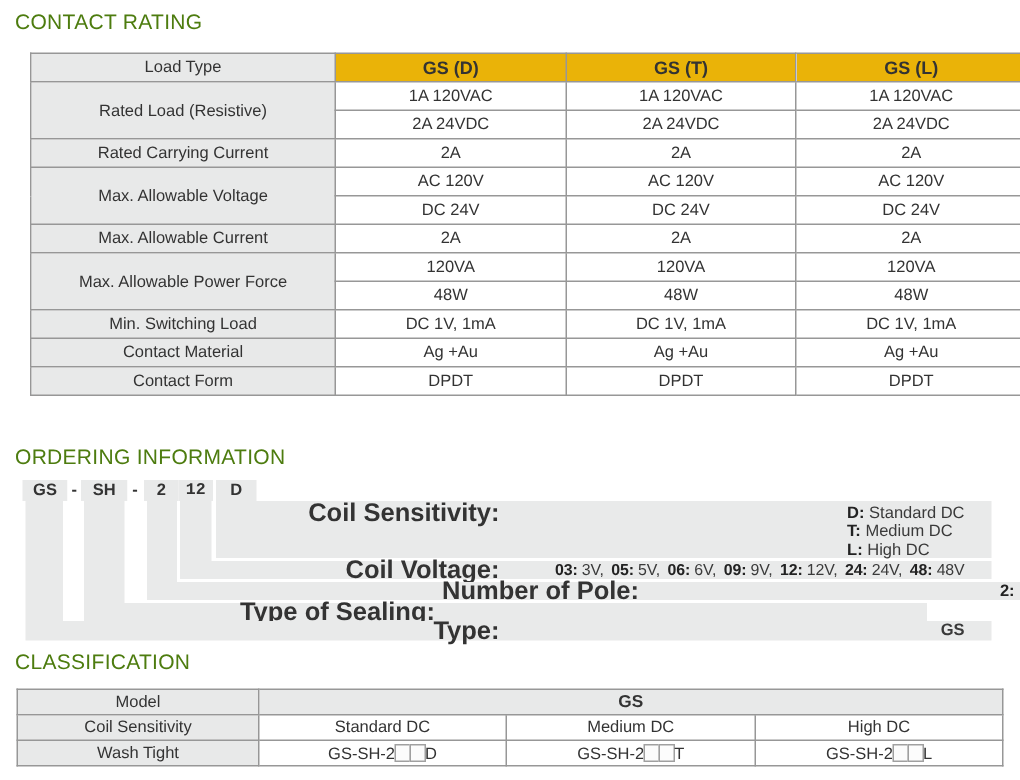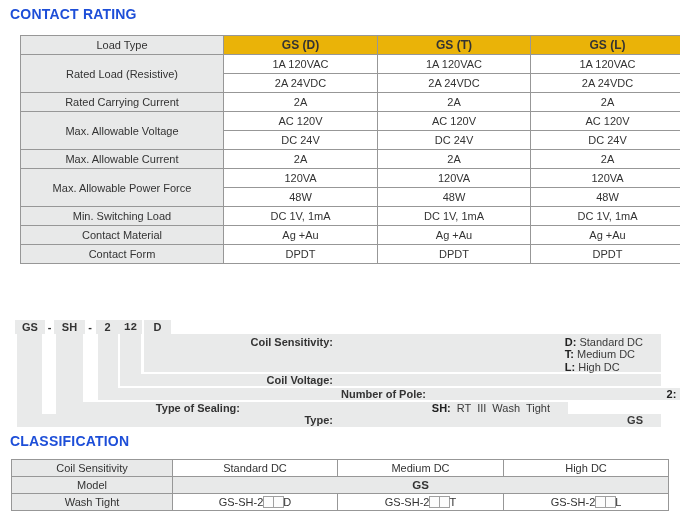--- a/index.html
+++ b/index.html
@@ -1,34 +1,34 @@
 <!DOCTYPE html>
 <html><head>
 <meta charset="utf-8">
 <style>
   html,body{margin:0;padding:0;}
   body{width:680px;height:520px;background:#ffffff;font-family:"Liberation Sans","DejaVu Sans",sans-serif;color:#333;}
   #canvas{position:relative;width:680px;height:520px;overflow:hidden;background:#fff;}
 
-  .heading{position:absolute;left:10px;font-size:14px;font-weight:bold;color:#1d4ed8;letter-spacing:.2px;white-space:nowrap;}
+  .heading{position:absolute;left:10px;font-size:14px;font-weight:normal;color:#4d7c0f;letter-spacing:.2px;white-space:nowrap;}
 
   
   table.grid{position:absolute;border-collapse:collapse;table-layout:fixed;font-size:11px;color:#333;background:#fff;border:1px solid #5f5f5f;}
   table.grid td{border:1px solid #979797;text-align:center;padding:0 2px;white-space:nowrap;overflow:hidden;}
   table.cr{left:20px;top:35px;width:664px;padding-left:20px;}
   table.cr td{height:18px;}
   td.lbl{background:#e8e9e9;}
   td.hdr{background:#eab308;font-weight:bold;font-size:12px;}
 
   
   .chip{position:absolute;top:320px;height:14px;line-height:14px;background:#e9eaea;font-size:11px;font-weight:bold;color:#333;text-align:center;}
   .dash{position:absolute;top:320px;height:14px;line-height:14px;font-size:11px;font-weight:bold;color:#333;text-align:center;background:#fff;}
   .vbar{position:absolute;background:#e9eaea;}
   .strip{position:absolute;background:#e9eaea;height:12px;}
-  .olabel{position:absolute;top:0;right:328px;font-size:11px;font-weight:bold;line-height:12px;color:#333;white-space:nowrap;}
+  .olabel{position:absolute;top:0;right:328px;font-size:17px;font-weight:bold;line-height:12px;color:#333;white-space:nowrap;}
   .oval{position:absolute;top:0;right:18px;font-size:11px;line-height:12px;color:#3a3a3a;white-space:nowrap;}
   .oval b{color:#222;}
   .cs-block .olabel{top:2px;}
   .cs-block .oval{top:2px;line-height:12.4px;}
   .cv-vals{font-size:10.6px;letter-spacing:-0.1px;}
   .cv-vals b{margin-left:5px;}
   .wide{word-spacing:3px;}
 
   
   table.cls{left:11px;top:459px;width:657px;}
@@ -117,20 +117,21 @@
     </tr>
     <tr>
       <td class="lbl">Contact Form</td>
       <td>DPDT</td>
       <td>DPDT</td>
       <td>DPDT</td>
     </tr>
   </tbody>
     </table>
 
+  <div class="heading" style="top:296px;">ORDERING INFORMATION</div>
 
   <div>
 
     <div class="chip" style="left:15px;width:30px;">GS</div>
     <div class="dash" style="left:45px;width:9px;">-</div>
     <div class="chip" style="left:54px;width:31px;">SH</div>
     <div class="dash" style="left:85px;width:10px;">-</div>
     <div class="chip" style="left:96px;width:23px;">2</div>
     <div class="chip" style="left:119px;width:23px;font-family:Liberation Mono, monospace;">12</div>
     <div class="chip" style="left:144px;width:27px;">D</div>
@@ -144,59 +145,59 @@
       <span class="olabel">Coil Sensitivity:</span>
       <div class="oval">
         <div><b>D:</b> <span>Standard DC</span></div>
         <div><b>T:</b> <span>Medium DC</span></div>
         <div><b>L:</b> <span>High DC</span></div>
       </div>
     </div>
 
     <div class="strip" style="left:120px;top:374px;width:541px;">
       <span class="olabel">Coil Voltage:</span>
+      <span class="oval cv-vals"><b>03:</b> <span>3V,</span><b>05:</b> <span>5V,</span><b>06:</b> <span>6V,</span><b>09:</b> <span>9V,</span><b>12:</b> <span>12V,</span><b>24:</b> <span>24V,</span><b>48:</b> <span>48V</span></span>
     </div>
 
     <div class="strip" style="left:98px;top:388px;width:656px;">
       <span class="olabel">Number of Pole:</span>
       <span class="oval wide"><b>2:</b> <span>Two Poles</span></span>
     </div>
 
-    <div class="strip" style="left:56px;top:402px;width:512px;">
+    <div class="strip" style="left:56px;top:402px;width:562px;">
       <span class="olabel">Type of Sealing:</span>
-      <span class="oval wide"><b>SH:</b> <span>RT III Wash Tight</span></span>
     </div>
 
     <div class="strip" style="left:17px;top:414px;width:644px;height:13px;">
       <span class="olabel" style="line-height:13px;">Type:</span>
       <span class="oval" style="line-height:13px;font-weight:bold;">GS</span>
     </div>
   </div>
 
   <div class="heading" style="top:433px;">CLASSIFICATION</div>
 
   <table class="grid cls">
     <colgroup>
         <col style="width:161px">
         <col style="width:165px">
         <col style="width:166px">
         <col style="width:165px">
       </colgroup>
     <tbody>
         <tr>
+      <td class="lbl">Model</td>
+      <td class="model-val" colspan="3">GS</td>
+    </tr>
+    <tr>
       <td class="lbl">Coil Sensitivity</td>
       <td>Standard DC</td>
       <td>Medium DC</td>
       <td>High DC</td>
     </tr>
     <tr>
-      <td class="lbl">Model</td>
-      <td class="model-val" colspan="3">GS</td>
-    </tr>
-    <tr>
       <td class="lbl">Wash Tight</td>
       <td><span class="pn"><span>GS-SH-2</span><span class="ph-box"></span><span class="ph-box"></span><span>D</span></span></td>
       <td><span class="pn"><span>GS-SH-2</span><span class="ph-box"></span><span class="ph-box"></span><span>T</span></span></td>
       <td><span class="pn"><span>GS-SH-2</span><span class="ph-box"></span><span class="ph-box"></span><span>L</span></span></td>
     </tr>
   </tbody>
     </table>
 
 </div>
 

